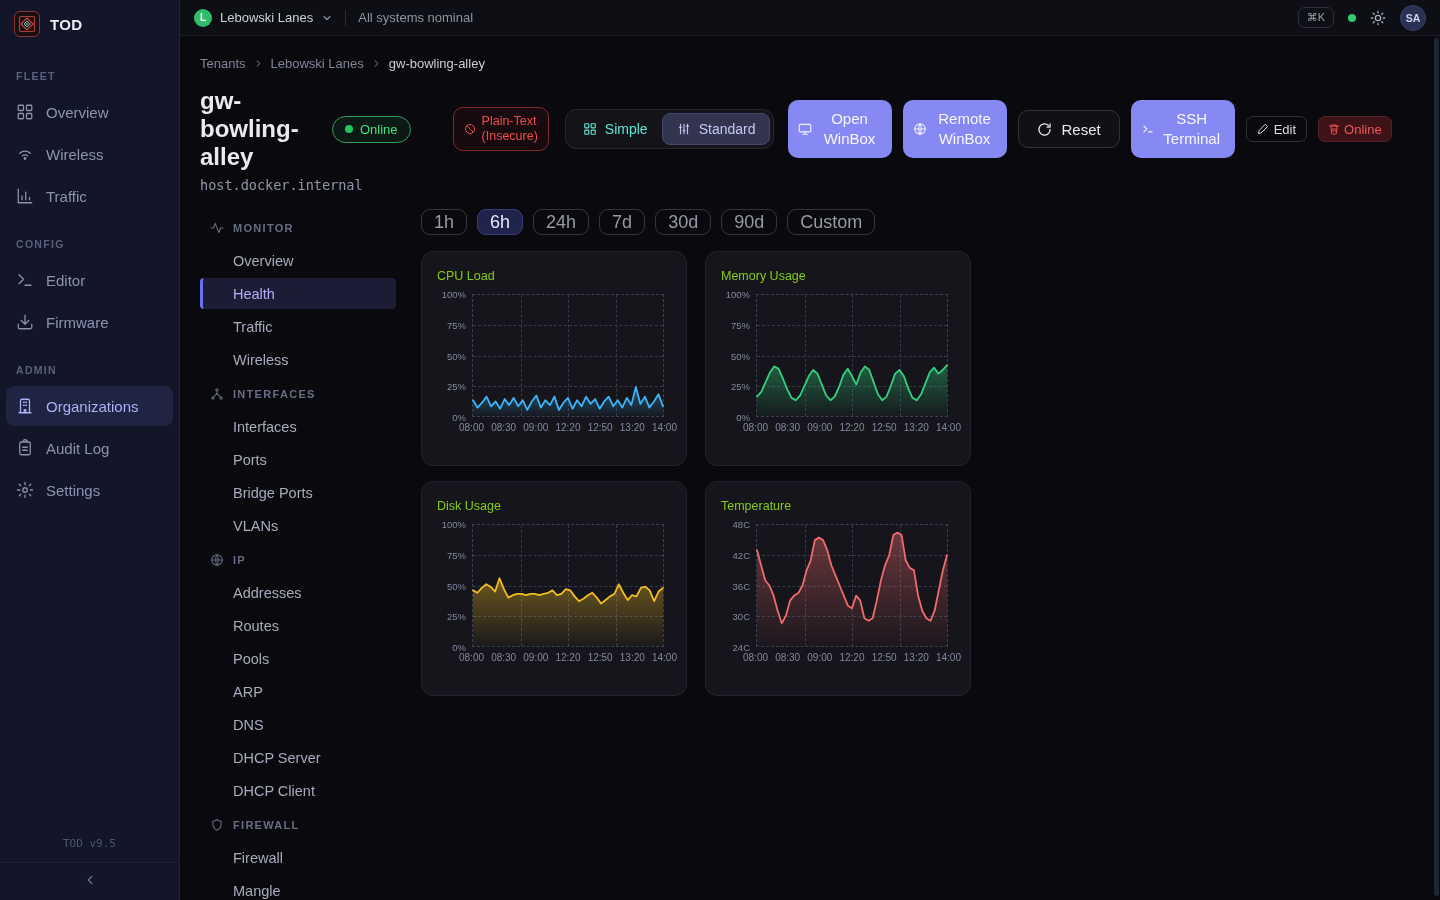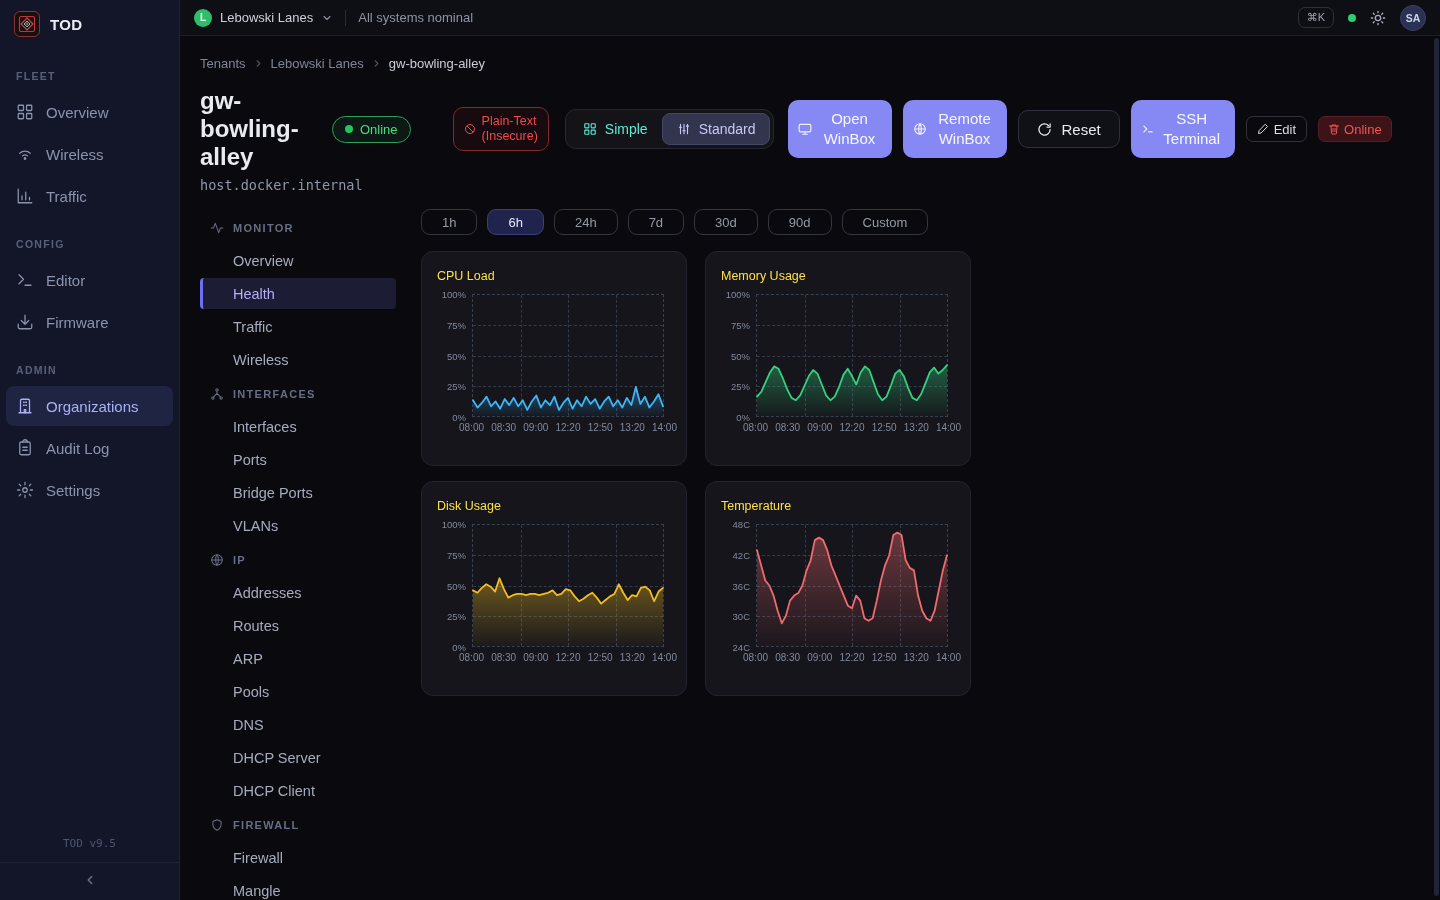--- a/index.html
+++ b/index.html
@@ -85,28 +85,28 @@
   #subnav { width:196px; flex:0 0 auto; }
   .sn-header { display:flex; align-items:center; gap:9px; color:#676e84; font-size:11px; font-weight:700;
     letter-spacing:1.3px; padding:8px 0 8px 10px; margin-top:4px; }
   .sn-item { height:31px; display:flex; align-items:center; padding-left:30px; margin:2px 0;
     font-size:14.5px; color:#a6abbd; border-left:3px solid transparent; border-radius:4px; cursor:pointer; }
   .sn-item.active { background:#1c1c34; color:#b5aef8; border-left:3px solid #6e6ff2; }
 
   
   #charts-col { margin-left:25px; }
   .time-row { display:flex; gap:10px; }
-  .time-pill { height:26px; padding:0 20px; display:flex; align-items:center; border-radius:9px;
-    border:1px solid #33343e; background:transparent; color:#949aa6; font-size:13px; cursor:pointer; font-family:inherit; }
+  .time-pill { height:26px; padding:0 12px; display:flex; align-items:center; border-radius:9px;
+    border:1px solid #33343e; background:transparent; color:#949aa6; font-size:18px; cursor:pointer; font-family:inherit; }
   .time-pill.active { background:#20244c; border-color:#3b3f77; color:#e8eaff; }
 
   .chart-grid { margin-top:16px; display:grid; grid-template-columns:266px 266px; gap:15px 18px; }
   .chart-card { width:266px; height:215px; background:#15151b; border:1px solid #232330;
     border-radius:12px; padding:17px 14px 10px 14px; }
-  .chart-title { font-size:12.5px; color:#fde047; margin-left:1px; }
+  .chart-title { font-size:12.5px; color:#84cc16; margin-left:1px; }
   .plot-wrap { position:relative; margin-left:36px; margin-top:11px; width:192px; height:123px; }
   .plot { position:absolute; inset:0; border:1px dashed #39404f; }
   .gl-h { position:absolute; left:0; right:0; border-top:1px dashed #333a4a; }
   .gl-v { position:absolute; top:0; bottom:0; border-left:1px dashed #333a4a; }
   .plot svg { position:absolute; inset:0; width:100%; height:100%; overflow:visible; }
   .ytick { position:absolute; right:100%; margin-right:6px; transform:translateY(-50%); font-size:9.5px;
     color:#828a9d; white-space:nowrap; }
   .xlabels { position:absolute; top:100%; left:-13px; right:-13px; margin-top:5px; display:flex;
     justify-content:space-between; font-size:10px; color:#828a9d; }
 </style>
@@ -387,22 +387,22 @@
           <span style="display: flex;">
             <svg width="14" height="14" viewBox="0 0 24 24" fill="none" stroke="currentColor" stroke-width="1.8" stroke-linecap="round" stroke-linejoin="round">
               <circle cx="12" cy="12" r="9"></circle>
               <path d="M3 12h18M12 3c3 3 3 15 0 18M12 3c-3 3-3 15 0 18"></path>
             </svg>
           </span>
           <span>IP</span>
         </div>
         <div class="sn-item">Addresses</div>
         <div class="sn-item">Routes</div>
+        <div class="sn-item">Pools</div>
         <div class="sn-item">ARP</div>
-        <div class="sn-item">Pools</div>
         <div class="sn-item">DNS</div>
         <div class="sn-item">DHCP Server</div>
         <div class="sn-item">DHCP Client</div>
         <div class="sn-header">
           <span style="display: flex;">
             <svg width="14" height="14" viewBox="0 0 24 24" fill="none" stroke="currentColor" stroke-width="1.8" stroke-linecap="round" stroke-linejoin="round">
               <path d="M12 3l7 3v5c0 5-3.5 8-7 10-3.5-2-7-5-7-10V6Z"></path>
             </svg>
           </span>
           <span>FIREWALL</span>

